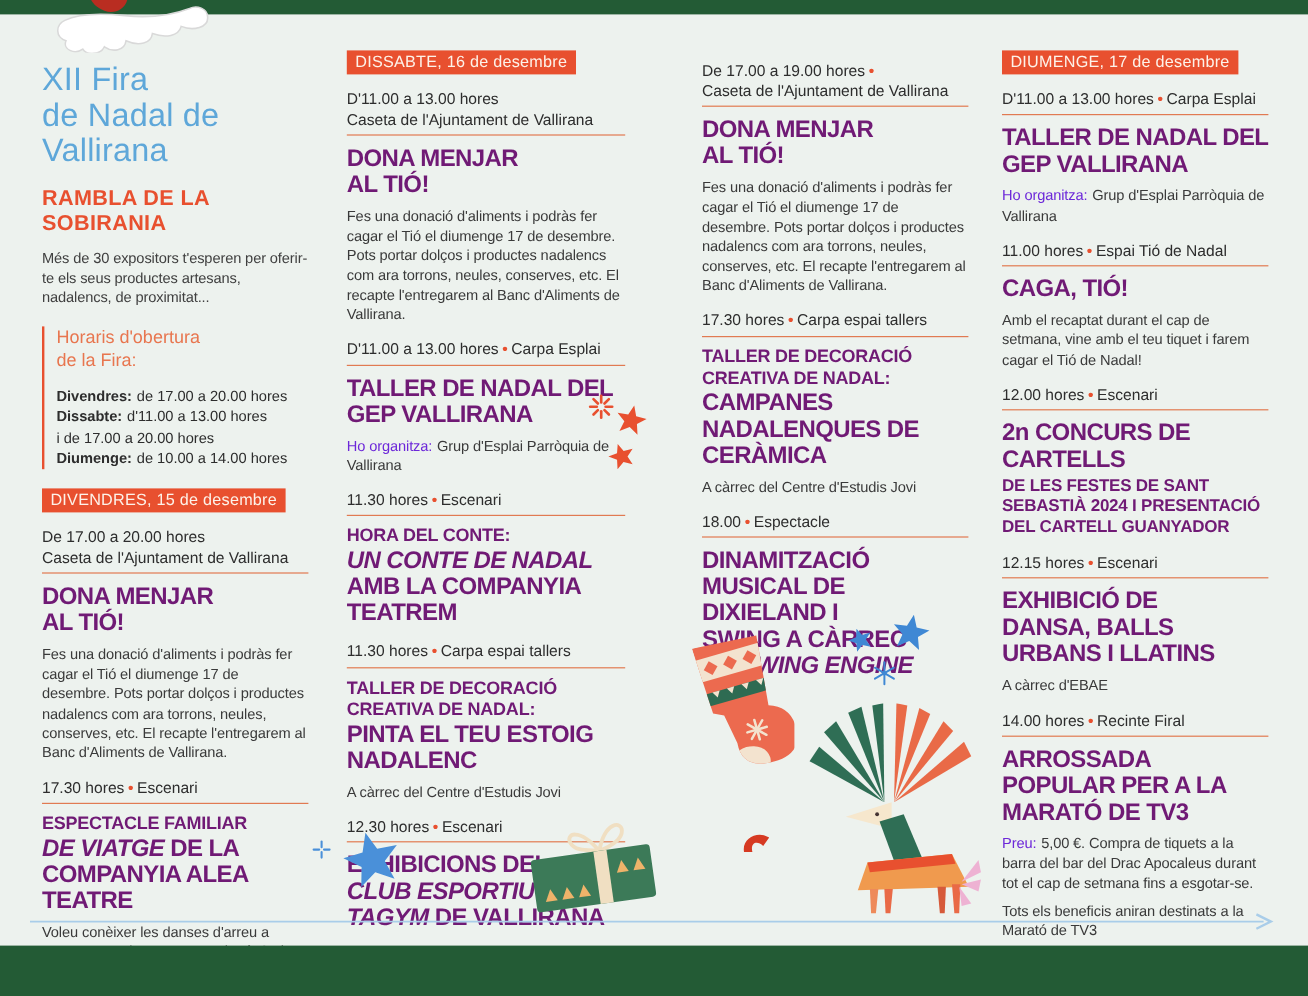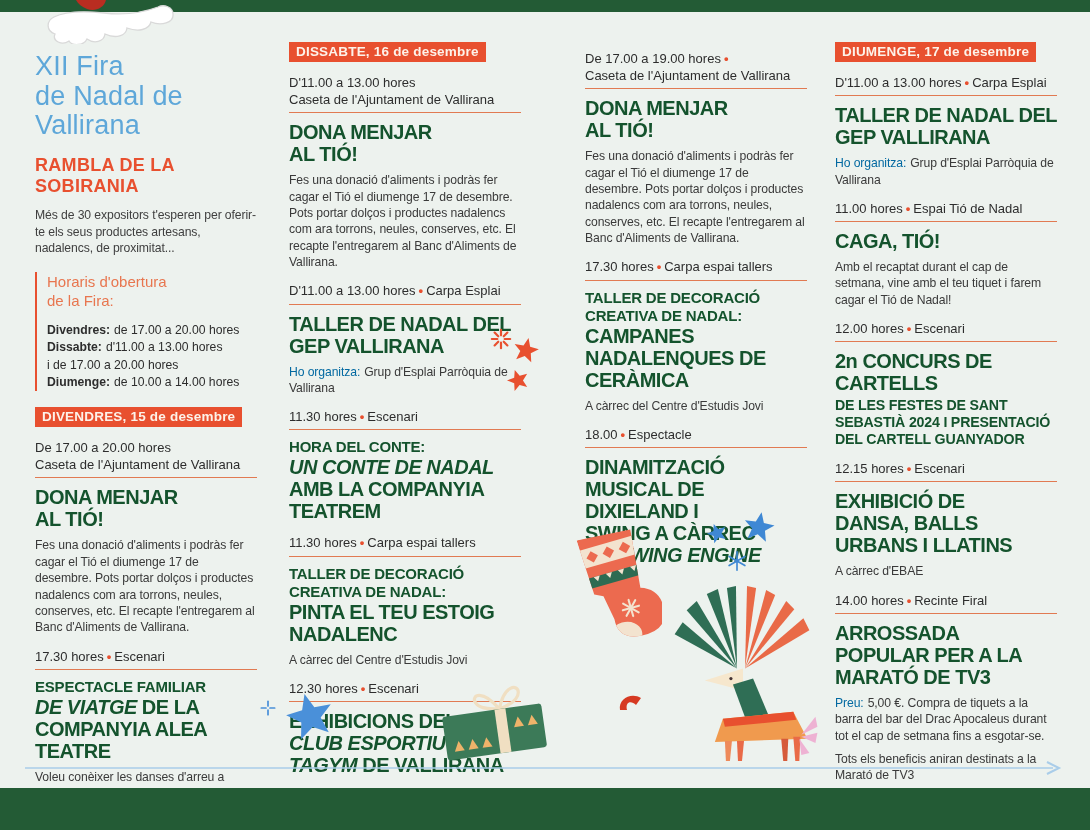--- a/index.html
+++ b/index.html
@@ -16,38 +16,38 @@
 
   .fair-title{color:#5ea7d9;font-size:27px;line-height:1.1;font-weight:400;white-space:pre-line;margin-top:12px;letter-spacing:.2px}
   .fair-sub{color:#e8502f;font-weight:700;font-size:18px;margin-top:14px;letter-spacing:.3px}
   .intro{font-size:12.2px;color:#404040;line-height:1.36;margin-top:10px;letter-spacing:-.1px}
   .hours-box{border-left:2px solid #e8502f;padding-left:10px;margin-top:15px}
   .hours-title{color:#e8764f;font-size:15px;line-height:1.3;white-space:pre-line}
   .hours-list{margin-top:11px;font-size:12.2px;line-height:1.42;color:#2d2d2d}
   .hours-line b{font-weight:700;margin-right:4px}
   .hours-line b:empty{margin-right:0}
 
-  .banner{display:inline-block;background:#e8502f;color:#fdf2e9;font-size:13.5px;font-weight:700;padding:2px 7px 3px;letter-spacing:.2px}
+  .banner{display:inline-block;background:#e8502f;color:#fdf2e9;font-size:13.5px;font-weight:400;padding:2px 7px 3px;letter-spacing:.2px}
   .col1 .banner{margin-top:16px}
   .col2 .banner,.col4 .banner{margin-top:2px}
 
   .event{margin-top:6px}
   .time-row{font-size:13px;color:#2d2d2d;margin-top:12px;line-height:1.32}
   .time-row .blk{display:block}
   .dot{color:#e8502f;padding:0 3px;font-weight:700}
   .divider{border-bottom:1.5px solid #e17a52;margin-top:4px}
 
-  .heading{font-size:20px;font-weight:800;color:#14532d;line-height:1.1;letter-spacing:-.5px;white-space:pre-line;margin-top:8px}
+  .heading{font-size:20px;font-weight:800;color:#701a75;line-height:1.1;letter-spacing:-.5px;white-space:pre-line;margin-top:8px}
   .h-small{display:block;font-size:15px;line-height:1.2;letter-spacing:-.2px;white-space:pre-line}
   .h-small2{display:block;font-size:14.2px;line-height:1.2;letter-spacing:-.2px;white-space:pre-line;margin-top:3px}
   .h-blk{display:block}
   .heading em{font-style:italic}
 
   .body{font-size:12.2px;color:#3a3a3a;line-height:1.34;margin-top:7px;letter-spacing:-.1px}
-  .orange{color:#0369a1}
+  .orange{color:#6d28d9}
   .label{margin-right:4px}
 
   .deco{position:absolute}
   .arrow-line{position:absolute;left:25px;top:760px;width:1040px;height:16px}
 </style>
 </head>
 <body>
 
 <div class="page">
 

